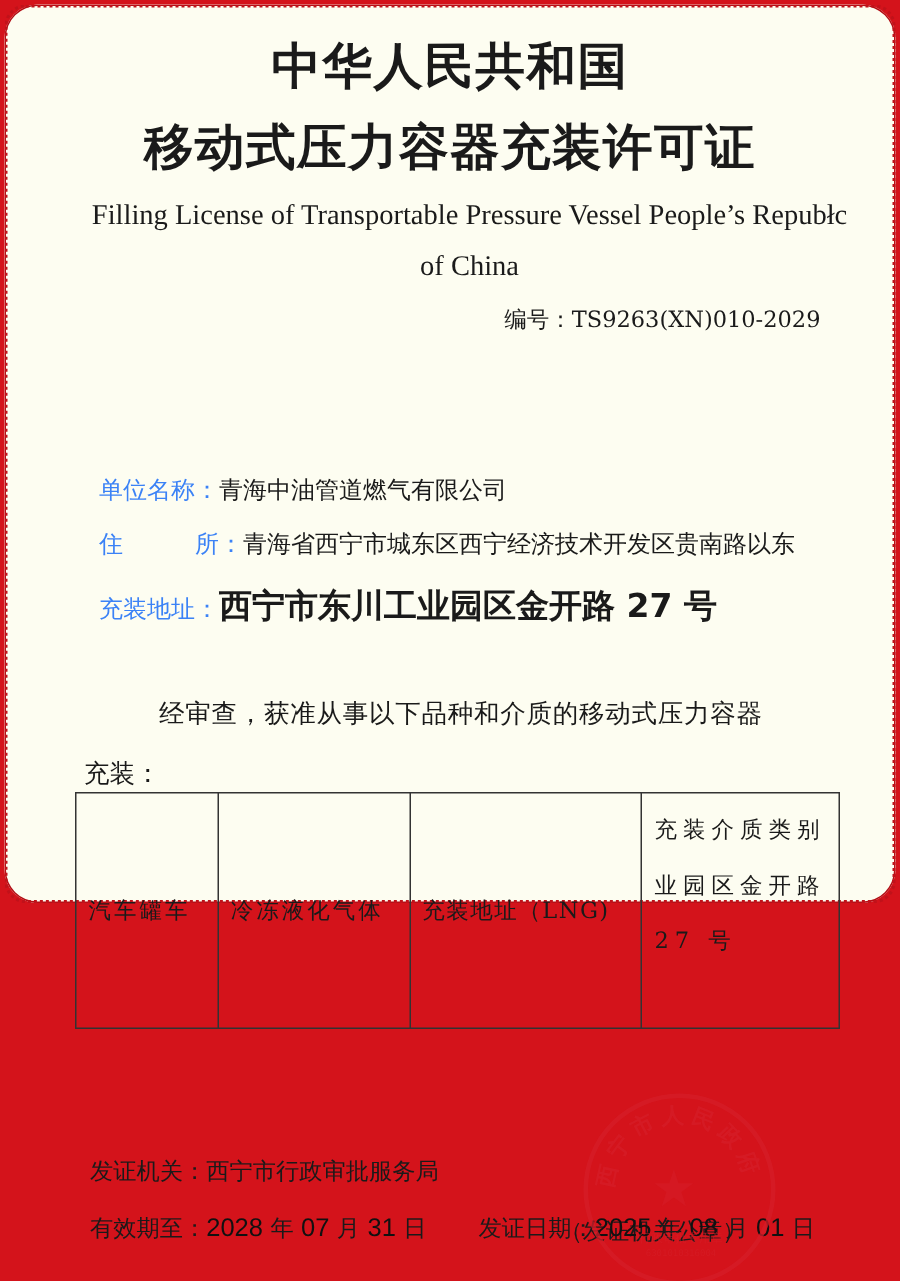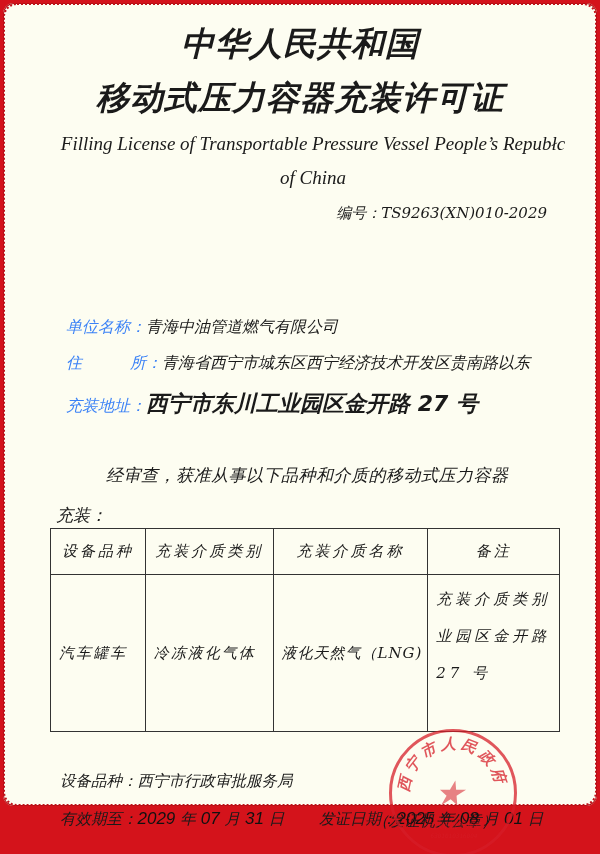--- a/index.html
+++ b/index.html
@@ -4,25 +4,24 @@
   <style>
     html, body { margin: 0; padding: 0; }
     body {
       width: 600px; height: 854px; overflow: hidden;
       background: #d4131b;
       position: relative;
       font-family: "DejaVu Serif", "Liberation Serif", serif;
       color: #1a1a1a;
     }
     .paper {
-      position: absolute; left: 3px; top: 3px; width: 594px; height: 803px;
+      position: absolute; left: 3px; top: 3px; width: 594px; height: 599px;
       background: #fdfdf1;
-      border-radius: 11px;
+      border-radius: 22px;
       box-shadow: 0 0 0 1px #b30f16 inset;
-      font-style: italic;
     }
     .perf {
       position: absolute; left: 0; right: 0; top: 0; bottom: 0;
       border-radius: 14px;
       border: 2px dotted #c0121a;
       pointer-events: none;
     }
     .abs { position: absolute; white-space: nowrap; }
     .title-cn {
       left: 0; width: 594px; text-align: center;
@@ -109,46 +108,40 @@
   <div class="abs para2">充装：</div>
 
   <table class="main">
     <colgroup>
       <col style="width:95px">
         <col style="width:128px">
         <col style="width:155px">
         <col style="width:132px">
     </colgroup>
     <tbody>
-        <tr>
-      <th>设备品种</th>
-      <th>充装介质类别</th>
-      <th>充装介质名称</th>
-      <th>备注</th>
-    </tr>
     <tr>
       <td>汽车罐车</td>
       <td>冷冻液化气体</td>
-      <td style="letter-spacing:1px">液化天然气（LNG)</td>
+      <td style="letter-spacing:1px">充装地址（LNG)</td>
       <td class="remark">
         <div>充装介质类别</div>
         <div>业园区金开路</div>
         <div>27 号</div>
       </td>
     </tr>
   </tbody>
     </table>
 
   <div class="abs footer ft1">
-    <span>设备品种：</span><span>西宁市行政审批服务局</span>
+    <span>发证机关：</span><span>西宁市行政审批服务局</span>
   </div>
   <div class="abs footer ft-seal-note">（发证机关公章）</div>
 
   <div class="abs footer ft2">
-    <span>有效期至：</span><span class="num">2029</span> <span>年</span> <span class="num">07</span> <span>月</span> <span class="num">31</span> <span>日</span>
+    <span>有效期至：</span><span class="num">2028</span> <span>年</span> <span class="num">07</span> <span>月</span> <span class="num">31</span> <span>日</span>
   </div>
   <div class="abs footer ft3">
     <span>发证日期：</span><span class="num">2025</span> <span>年</span> <span class="num">08</span> <span>月</span> <span class="num">01</span> <span>日</span>
   </div>
 
   <div class="seal">
     <svg class="seal-ring" viewBox="0 0 122 122">
       <defs>
         <path id="arc" d="M 18 70 A 44 44 0 1 1 104 70"></path>
       </defs>

